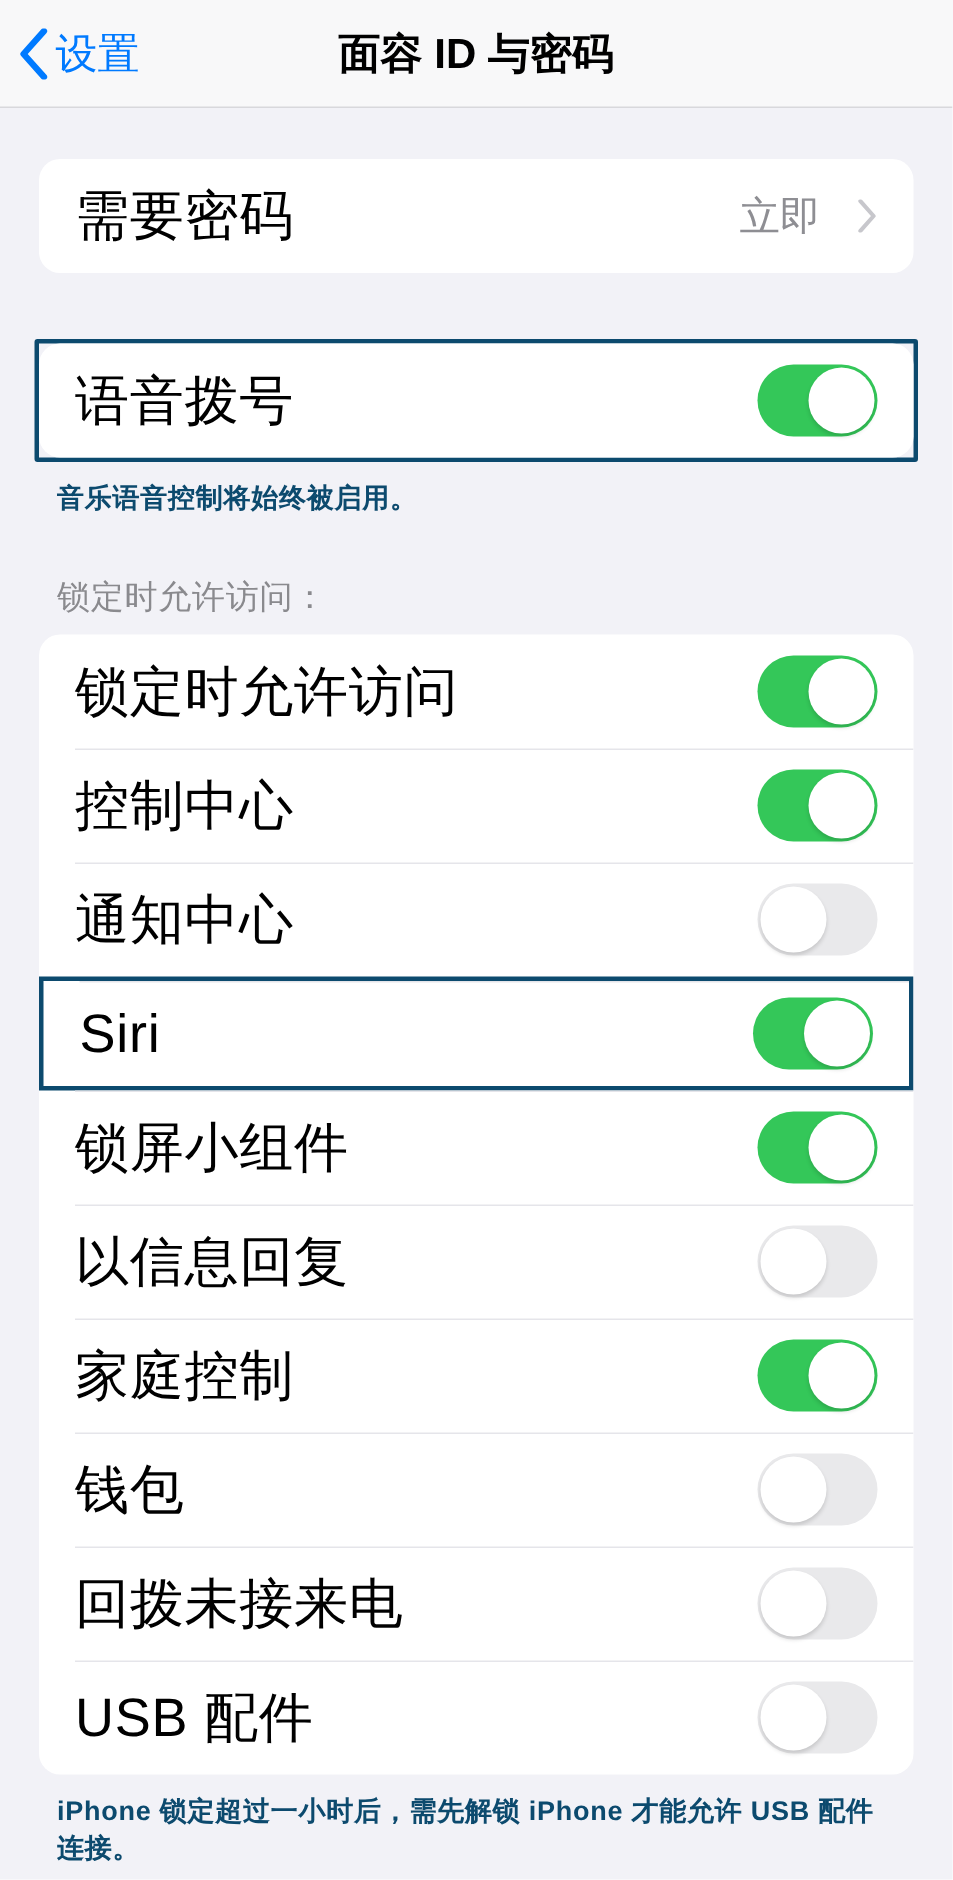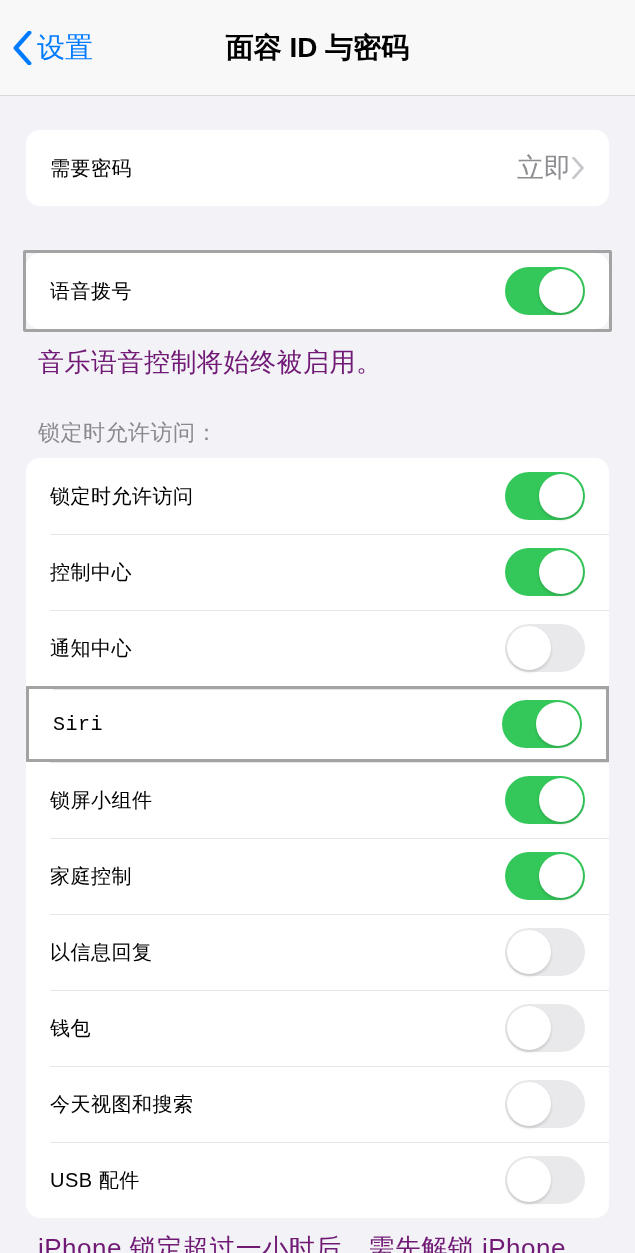--- a/index.html
+++ b/index.html
@@ -13,21 +13,21 @@
       height: 1253px;
       background: #f2f2f7;
       font-family: -apple-system, "Helvetica Neue", Arial, sans-serif;
       overflow: hidden;
     }
     .header {
       display: flex;
       align-items: center;
       justify-content: center;
       position: relative;
-      height: 96px;
+      height: 72px;
       background: #f8f8f9;
       border-bottom: 1px solid #d8d8dc;
     }
     .back-btn {
       position: absolute;
       left: 12px;
       display: flex;
       align-items: center;
       color: #007aff;
       font-size: 28px;
@@ -61,54 +61,55 @@
     .row + .row::before {
       content: "";
       position: absolute;
       left: 24px;
       right: 0;
       top: 0;
       height: 1px;
       background: #e5e5ea;
     }
     .row-label {
-      font-size: 20px;
+      font-size: 36px;
       color: #000;
       letter-spacing: 0.5px;
     }
     .row-value {
       font-size: 27px;
       color: #8e8e93;
       display: flex;
       align-items: center;
-      gap: 0;
+      gap: 24px;
     }
     .chevron {
       width: 14px;
       height: 22px;
     }
     .spacer-lg {
       height: 34px;
     }
     .spacer-md {
       height: 44px;
     }
     .section-header {
       font-size: 22px;
       color: #8a8a8e;
       padding: 8px 12px 10px;
       letter-spacing: 0.5px;
       font-family: Liberation Serif, serif;
     }
     .footer-note {
-      font-size: 26px;
-      color: #701a75;
+      font-size: 18px;
+      color: #0c4a6e;
       padding: 12px 12px 0;
       line-height: 1.4;
       letter-spacing: 0.5px;
+      font-weight: bold;
     }
     .toggle {
       width: 80px;
       height: 48px;
       border-radius: 24px;
       position: relative;
       flex-shrink: 0;
     }
     .toggle.on {
       background: #34c759;
@@ -125,24 +126,23 @@
       top: 2px;
       box-shadow: 0 2px 3px rgba(0,0,0,0.15);
     }
     .toggle.on .toggle-knob {
       right: 2px;
     }
     .toggle.off .toggle-knob {
       left: 2px;
     }
     .highlight-box {
-      border: 3px solid #a3a3a3;
+      border: 3px solid #0c4a6e;
       border-radius: 2px;
       margin: 0 -3px;
-      font-family: Liberation Mono, monospace;
     }
   </style>
 </head>
 <body>
 
 <div class="header">
   <div class="back-btn">
     <svg viewBox="0 0 12 20">
       <polyline points="10,1 2,10 10,19" fill="none" stroke="#007aff" stroke-width="2.5" stroke-linecap="round" stroke-linejoin="round"></polyline>
     </svg>
@@ -217,42 +217,42 @@
     </div>
 
     <div class="row">
       <span class="row-label">锁屏小组件</span>
       <div class="toggle on">
           <div class="toggle-knob"></div>
         </div>
     </div>
 
     <div class="row">
+      <span class="row-label">以信息回复</span>
+      <div class="toggle off">
+          <div class="toggle-knob"></div>
+        </div>
+    </div>
+
+    <div class="row">
       <span class="row-label">家庭控制</span>
       <div class="toggle on">
           <div class="toggle-knob"></div>
         </div>
     </div>
 
     <div class="row">
-      <span class="row-label">以信息回复</span>
-      <div class="toggle off">
-          <div class="toggle-knob"></div>
-        </div>
-    </div>
-
-    <div class="row">
       <span class="row-label">钱包</span>
       <div class="toggle off">
           <div class="toggle-knob"></div>
         </div>
     </div>
 
     <div class="row">
-      <span class="row-label">今天视图和搜索</span>
+      <span class="row-label">回拨未接来电</span>
       <div class="toggle off">
           <div class="toggle-knob"></div>
         </div>
     </div>
 
     <div class="row">
       <span class="row-label">USB 配件</span>
       <div class="toggle off">
           <div class="toggle-knob"></div>
         </div>

